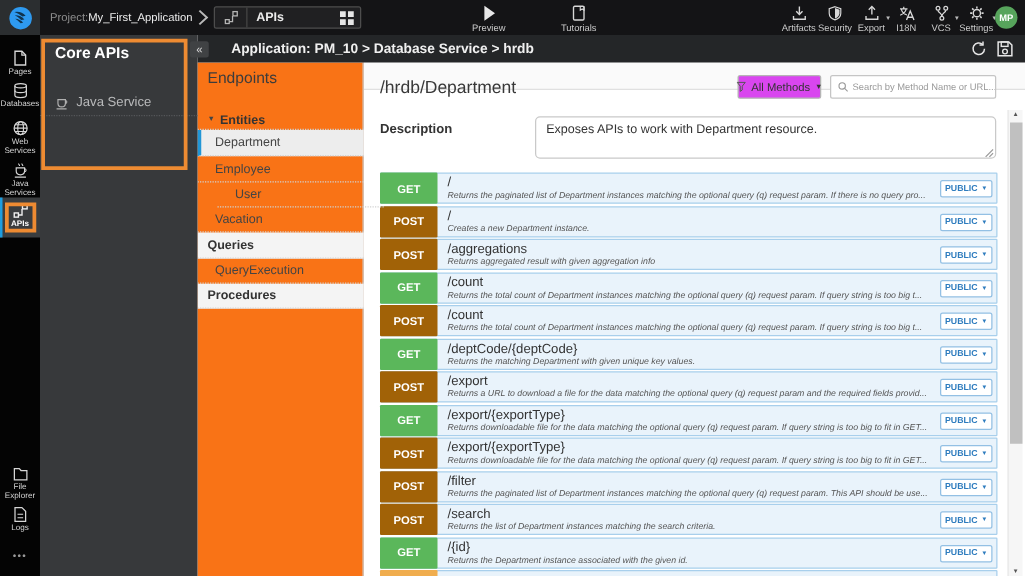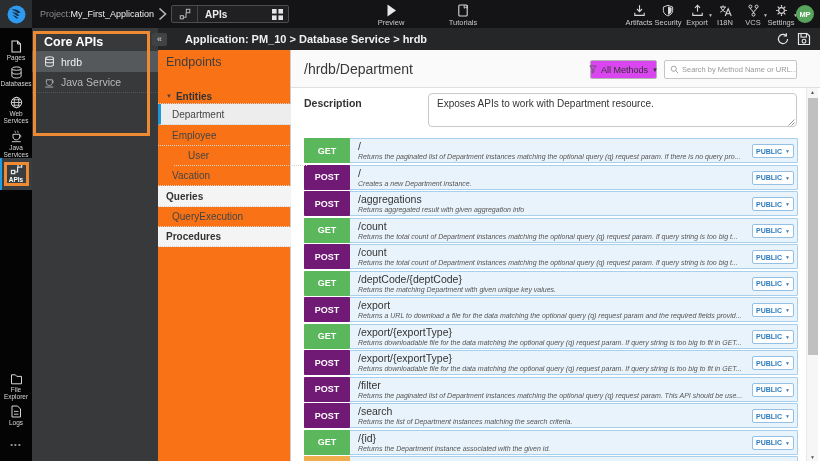--- a/index.html
+++ b/index.html
@@ -58,39 +58,39 @@
   .ep-search input::placeholder { color:#8f8f8f; }
   .tree-row { position:absolute; left:0; width:133px; display:flex; align-items:center; border-bottom:1px dotted #d2d2d2; font-size:10px; color:#444444; cursor:pointer; }
   .tree-head { font-weight:bold; color:#333333; padding-left:8px; }
   .tree-head .tri { font-size:6px; margin-right:4px; color:#444; }
   .tree-item { padding-left:14px; }
   .tree-item.selected { background:#ededed; border-left:3px solid #2196d6; padding-left:11px; }
   .tree-head.shaded { background:#f4f4f4; }
 
   
   .main { position:absolute; left:291px; top:50px; width:529px; height:411px; background:#ffffff; z-index:1; }
-  .m-toolbar { position:absolute; left:0; top:0; width:529px; height:38px; background:#fafafa; border-bottom:1px solid #e0e0e0; }
+  .m-toolbar { position:absolute; left:0; top:0; width:529px; height:22px; background:#fafafa; border-bottom:1px solid #e0e0e0; }
   .m-title { position:absolute; left:13px; top:11px; font-size:14px; color:#383838; }
   .methods-btn { position:absolute; left:299px; top:10px; width:67px; height:19px; background:#d946ef; border:1px solid #b5b5b5; border-radius:2px; display:flex; align-items:center; justify-content:center; cursor:pointer; }
   .methods-btn .mb-lbl { font-size:9px; color:#333333; margin:0 4px 0 4px; white-space:nowrap; }
   .methods-btn .mb-caret { font-size:6px; color:#333; }
   .m-search { position:absolute; left:373px; top:10px; width:133px; height:19px; background:#ffffff; border:1px solid #c5c5c5; border-radius:2px; display:flex; align-items:center; }
   .m-search svg { margin-left:5px; }
   .m-search input { border:none; outline:none; width:114px; font-size:7.5px; color:#555; margin-left:3px; font-family:"Liberation Sans", sans-serif; }
   .m-search input::placeholder { color:#999999; }
 
   .desc-label { position:absolute; left:13px; top:47px; font-size:10.5px; font-weight:bold; color:#333333; }
   .desc-area { position:absolute; left:137px; top:43px; width:369px; height:34px; border:1px solid #c9c9c9; border-radius:4px; font-size:10px; color:#333333; padding:4px 8px; resize:none; font-family:"Liberation Sans", sans-serif; outline:none; }
   .resize-grip { position:absolute; left:497px; top:69px; }
 
   .rows { position:absolute; left:13px; top:88px; width:494px; height:323px; }
   .api-row { position:absolute; left:0; width:494px; height:25px; background:#e9f3fb; border:1px solid #a8cfec; border-radius:1px; display:flex; }
   .badge { width:46px; flex:none; margin:-1px 0 -1px -1px; display:flex; align-items:center; justify-content:center; color:#ffffff; font-size:9px; font-weight:bold; border-radius:1px; cursor:pointer; }
   .m-get { background:#5bb75b; }
-  .m-post { background:#701a75; }
+  .m-post { background:#a16207; }
   .m-put { background:#f0ad4e; }
   .row-text { padding-left:8px; padding-top:1px; overflow:hidden; }
   .row-path { font-size:10.5px; color:#333333; line-height:12px; white-space:nowrap; }
   .row-desc { font-size:7px; font-style:italic; color:#555555; line-height:8px; white-space:nowrap; margin-top:1px; }
   .public-btn { position:absolute; right:3px; top:5px; width:42px; height:14px; background:#ffffff; border:1px solid #93c0e4; border-radius:2px; color:#2e7cbe; font-size:7px; font-weight:bold; display:flex; align-items:center; justify-content:center; cursor:pointer; }
   .public-btn .pb-caret { font-size:5px; margin-left:3px; }
 
   
   .vscroll { position:absolute; left:806px; top:88px; width:12px; height:373px; background:#f6f6f6; border-left:1px solid #e8e8e8; z-index:6; }
   .vs-up { position:absolute; top:1px; left:0; width:11px; text-align:center; font-size:5px; color:#555; cursor:pointer; }
@@ -298,30 +298,20 @@
   </div>
 
   <div class="sb-dots">•••</div>
 </div>
 
 <div class="annotation" style="left:4px; top:162px; width:25px; height:24px;"></div>
 
 <div class="core-panel">
   <div class="core-title">Core APIs</div>
 
-  <div class="core-item selected" style="top:23px;">
-    <span class="ci-ico">
-      <svg width="11" height="11" viewBox="0 0 13 13">
-          <ellipse cx="6.5" cy="2.6" rx="4.6" ry="1.7" fill="none" stroke="#e8e8e8" stroke-width="1.2"></ellipse>
-          <path d="M1.9 2.6 V10.2 C1.9 11.2 4 12 6.5 12 C9 12 11.1 11.2 11.1 10.2 V2.6" fill="none" stroke="#e8e8e8" stroke-width="1.2"></path>
-          <path d="M1.9 6.4 C1.9 7.4 4 8.1 6.5 8.1 C9 8.1 11.1 7.4 11.1 6.4" fill="none" stroke="#e8e8e8" stroke-width="1.2"></path>
-        </svg>
-    </span>
-    <span>hrdb</span>
-  </div>
 
   <div class="core-item" style="top:44px;">
     <span class="ci-ico">
       <svg width="11" height="11" viewBox="0 0 14 14">
           <path d="M3 3.5 H10.6 V7 C10.6 9.4 8.8 10.8 6.8 10.8 C4.8 10.8 3 9.4 3 7 Z" fill="none" stroke="#b0b0b0" stroke-width="1.2"></path>
           <path d="M10.6 4.4 C12.6 4.4 12.6 7.4 10.4 7.4" fill="none" stroke="#b0b0b0" stroke-width="1.1"></path>
           <path d="M1.6 12.8 H11.8" stroke="#b0b0b0" stroke-width="1.2"></path>
         </svg>
     </span>
     <span>Java Service</span>

